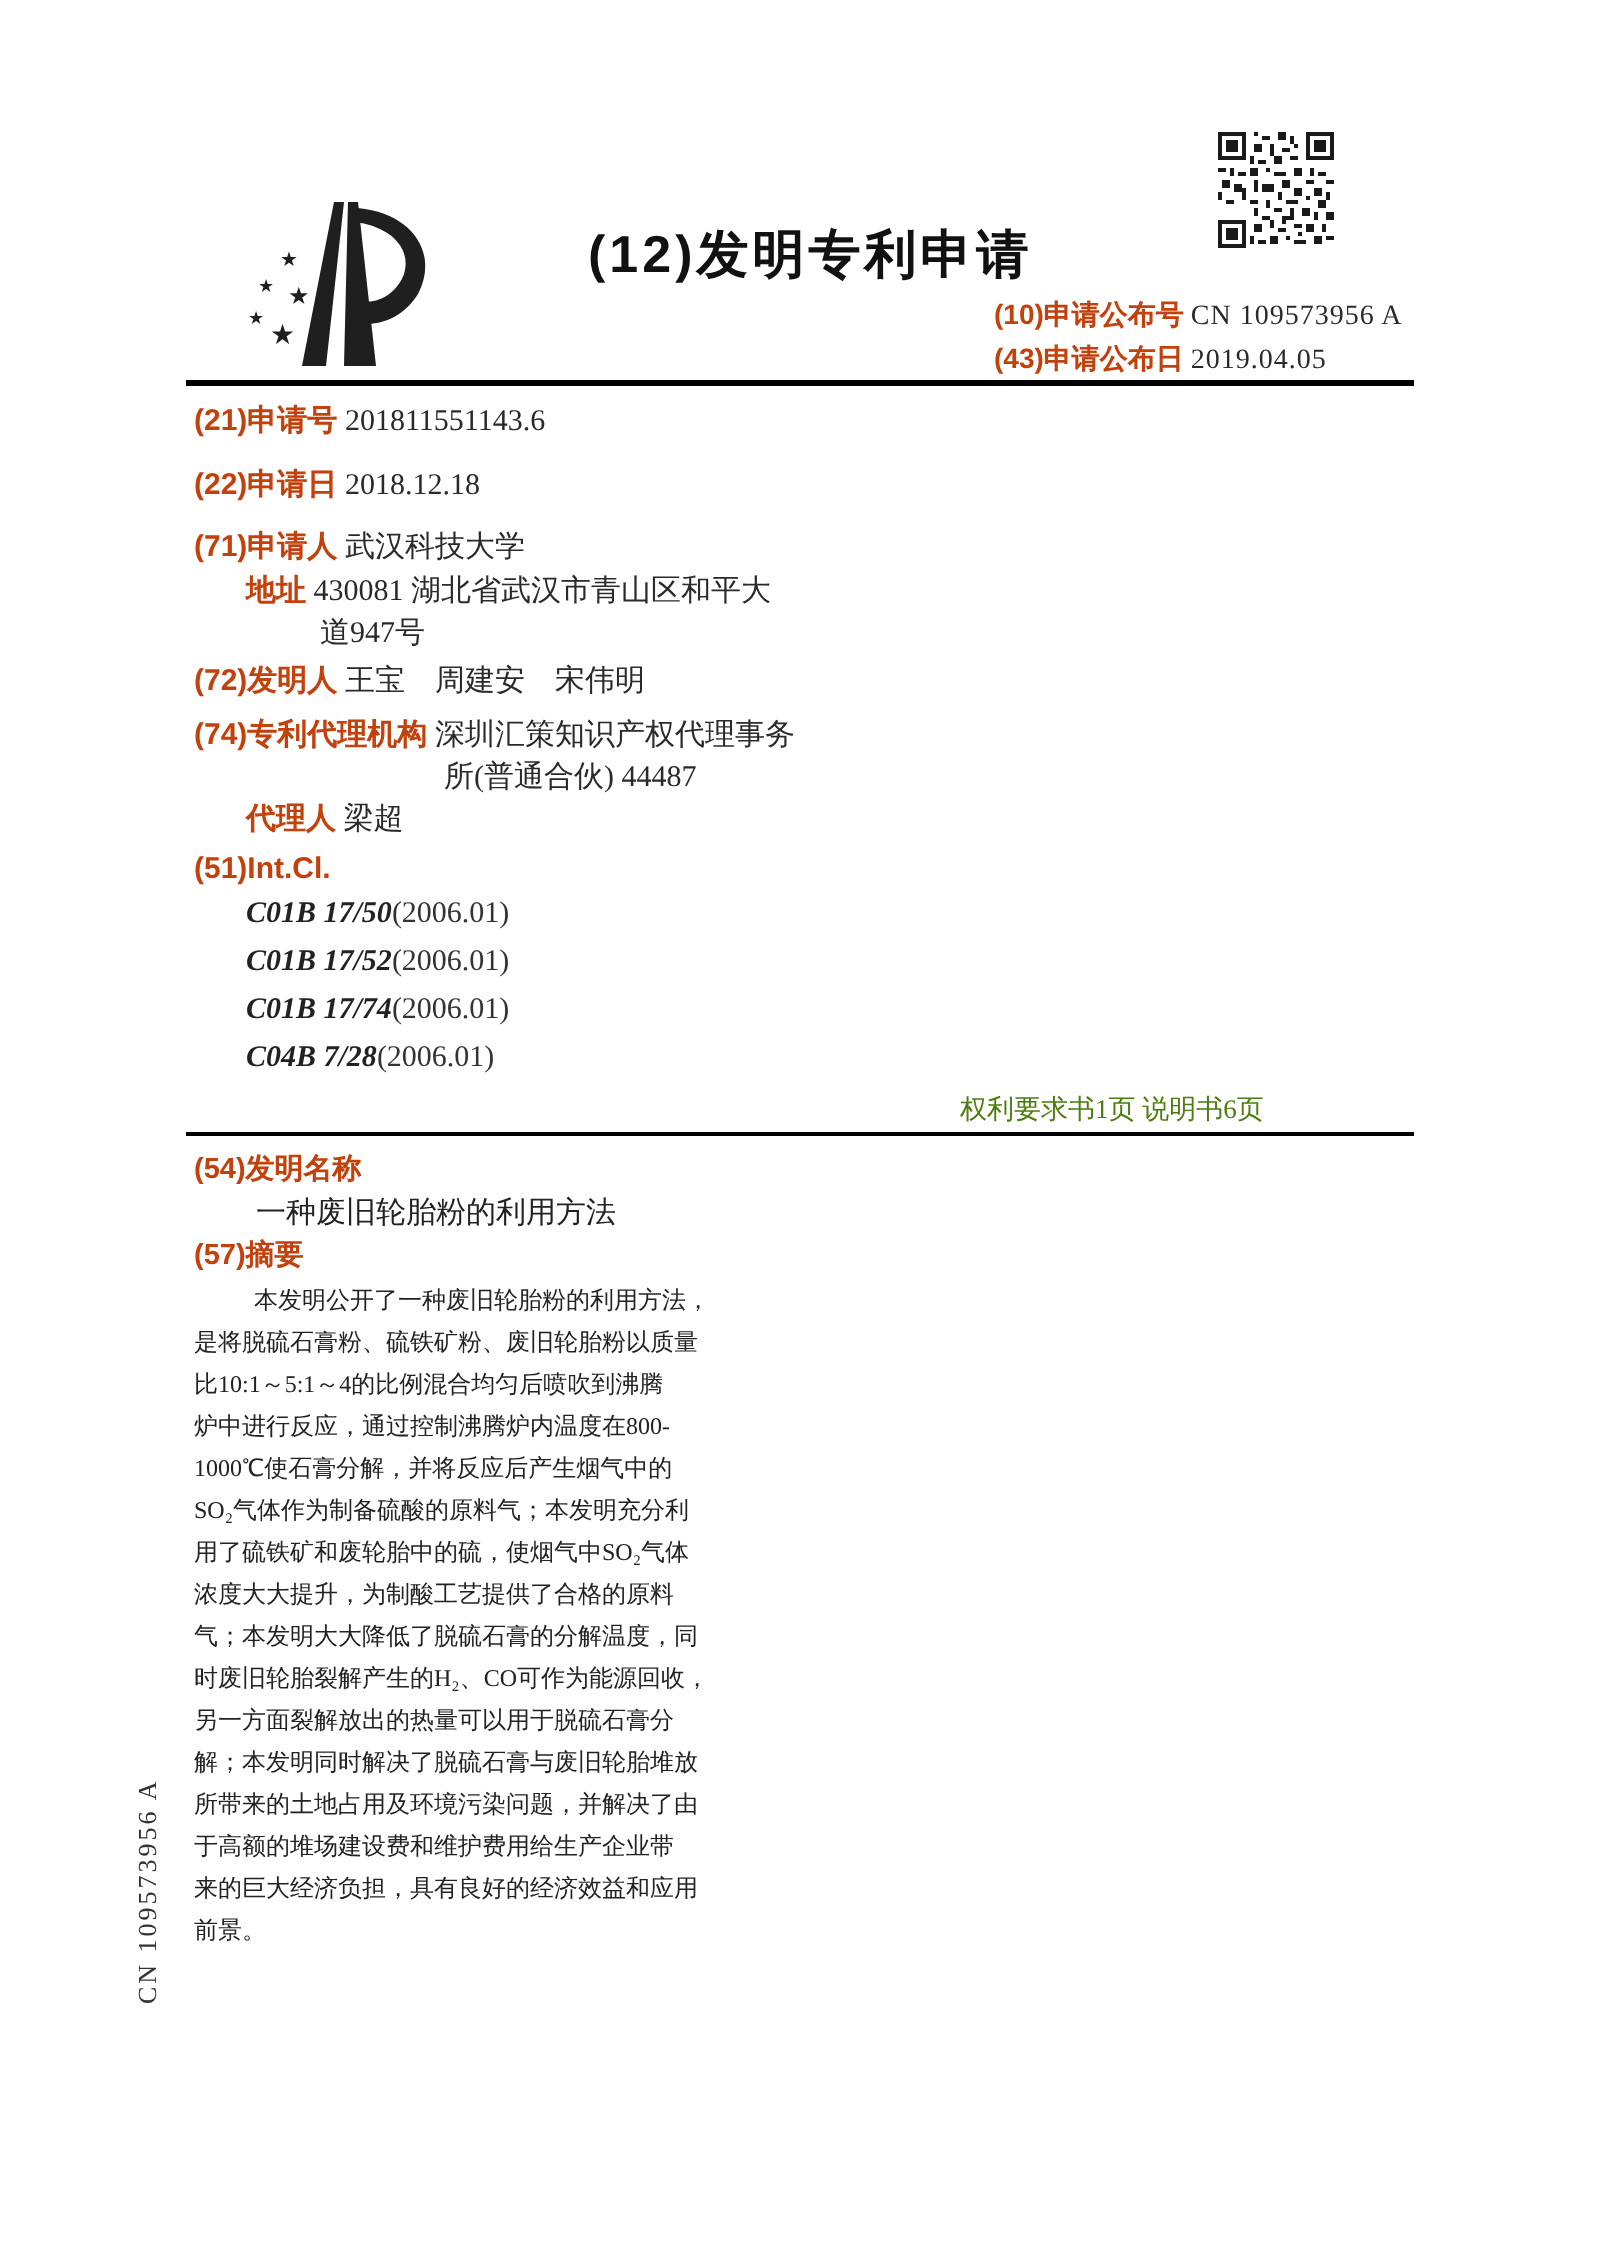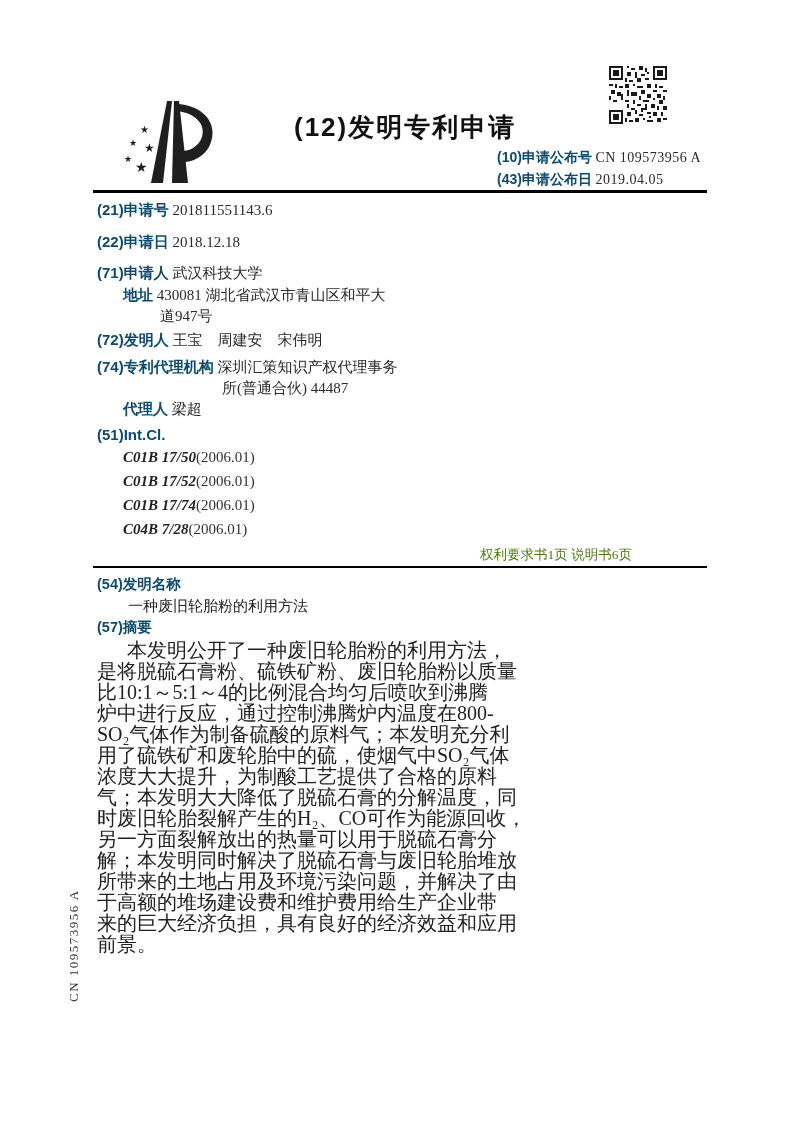--- a/index.html
+++ b/index.html
@@ -8,35 +8,35 @@
     position:relative;
     width:800px; height:1131px;
     background:#ffffff;
     color:#1b1b1b;
     overflow:hidden;
     font-family:"Liberation Serif", serif;
   }
   .abs { position:absolute; }
   .hei { font-family:"Liberation Sans", sans-serif; font-weight:bold; color:#111; }
   .song { font-family:"Liberation Serif", serif; color:#222; }
-  .label { font-family:"Liberation Sans", sans-serif; font-weight:bold; color:#0c4a6e; }
+  .label { font-family:"Liberation Sans", sans-serif; font-weight:bold; color:#c2410c; }
   .value { font-family:"Liberation Serif", serif; color:#2a2a2a; }
   .row { white-space:nowrap; font-size:15px; }
   .rule { position:absolute; background:#000; }
   .org-line { font-size:18px; letter-spacing:0.5px; }
   .doc-type { font-size:26px; letter-spacing:2px; }
   .pub-line { font-size:14px; white-space:nowrap; }
   .pub-line .label { font-size:14px; }
   .pub-line .value { font-size:14px; letter-spacing:0.5px; }
   .intcl-code { font-family:"Liberation Serif", serif; font-style:italic; font-weight:bold; color:#222; }
   .intcl-year { font-family:"Liberation Serif", serif; color:#333; }
   .pages-info { font-size:13.5px; color:#4d7c0f; }
   .sec-label { font-size:14.5px; }
   .invention-title { font-size:15px; }
-  .abstract-line { font-size:20px; line-height:21px; height:21px; white-space:nowrap; color:#222; }
+  .abstract-line { font-size:12px; line-height:21px; height:21px; white-space:nowrap; color:#222; }
   .abstract-line.indent { padding-left:30px; }
   .side-number {
     font-size:13px; letter-spacing:1.5px; color:#333;
     white-space:nowrap;
     transform:rotate(-90deg);
     transform-origin:0 0;
   }
 </style>
 </head>
 <body>
@@ -205,20 +205,21 @@
   <div class="abs label sec-label" style="left:97px; top:575px;">(54)发明名称</div>
   <div class="abs song invention-title" style="left:128px; top:597px;">一种废旧轮胎粉的利用方法</div>
 
   <div class="abs label sec-label" style="left:97px; top:618px;">(57)摘要</div>
 
   <div class="abs" style="left:97px; top:640px; width:330px;">
     <div class="abstract-line indent">本发明公开了一种废旧轮胎粉的利用方法，</div>
     <div class="abstract-line">是将脱硫石膏粉、硫铁矿粉、废旧轮胎粉以质量</div>
     <div class="abstract-line">比10:1～5:1～4的比例混合均匀后喷吹到沸腾</div>
     <div class="abstract-line">炉中进行反应，通过控制沸腾炉内温度在800-</div>
+    <div class="abstract-line">1000℃使石膏分解，并将反应后产生烟气中的</div>
     <div class="abstract-line">SO₂气体作为制备硫酸的原料气；本发明充分利</div>
     <div class="abstract-line">用了硫铁矿和废轮胎中的硫，使烟气中SO₂气体</div>
     <div class="abstract-line">浓度大大提升，为制酸工艺提供了合格的原料</div>
     <div class="abstract-line">气；本发明大大降低了脱硫石膏的分解温度，同</div>
     <div class="abstract-line">时废旧轮胎裂解产生的H₂、CO可作为能源回收，</div>
     <div class="abstract-line">另一方面裂解放出的热量可以用于脱硫石膏分</div>
     <div class="abstract-line">解；本发明同时解决了脱硫石膏与废旧轮胎堆放</div>
     <div class="abstract-line">所带来的土地占用及环境污染问题，并解决了由</div>
     <div class="abstract-line">于高额的堆场建设费和维护费用给生产企业带</div>
     <div class="abstract-line">来的巨大经济负担，具有良好的经济效益和应用</div>

